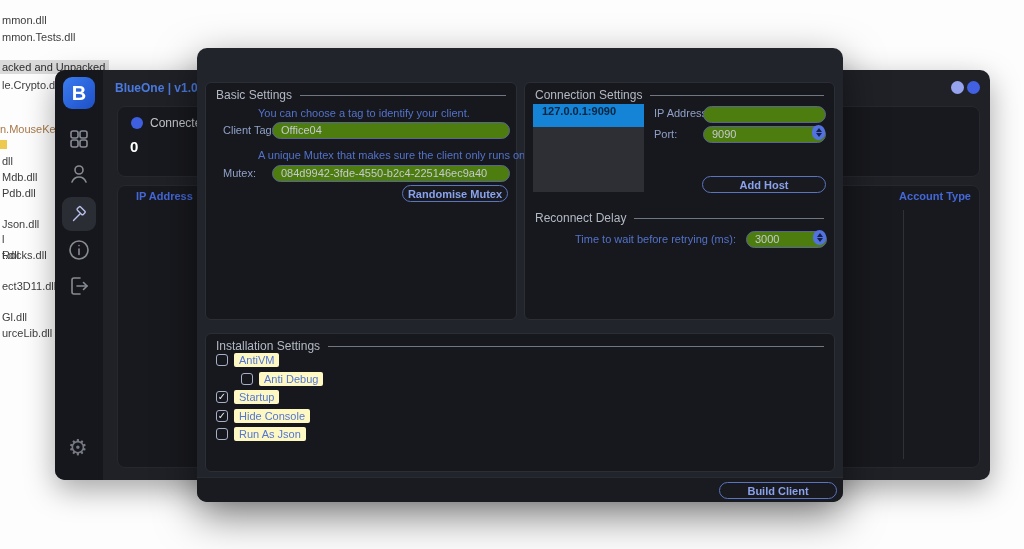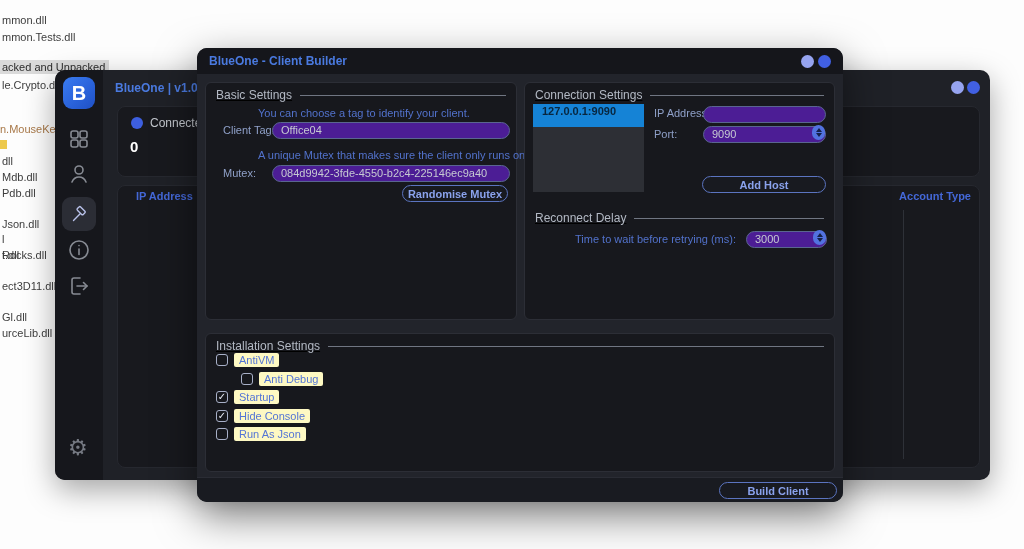--- a/index.html
+++ b/index.html
@@ -54,29 +54,29 @@
   #builder-titlebar { position:absolute; left:0; top:0; right:0; height:26px; background:#15161b;
                       border-radius:10px 10px 0 0; display:flex; align-items:center; padding:0 12px; }
   #builder-title { font-size:12px; font-weight:bold; color:#4a7ae0; white-space:nowrap; }
   #builder-controls { margin-left:auto; display:flex; gap:4px; }
 
   .panel { position:absolute; background:#17181d; border:1px solid #2c2e36; border-radius:6px; }
   #panel-basic   { left:8px;   top:34px;  width:312px; height:238px; }
   #panel-conn    { left:327px; top:34px;  width:311px; height:238px; }
   #panel-install { left:8px;   top:285px; width:630px; height:139px; }
 
-  .sect { position:absolute; left:10px; right:10px; display:flex; align-items:center; gap:8px;text-decoration:underline; }
+  .sect { position:absolute; left:10px; right:10px; display:flex; align-items:center; gap:8px; }
   .sect .t { font-size:12px; color:#b3b9c4; white-space:nowrap; }
   .sect .rule { flex:1; height:1px; background:#8f96a4; opacity:.75; }
 
   .hint { position:absolute; font-size:11px; color:#5272cc; white-space:nowrap;margin-left:36px; }
   .flabel { position:absolute; font-size:11px; color:#8fa0c8; white-space:nowrap; }
 
   .field { position:absolute; height:17px; }
-  .field input { width:100%; height:100%; background:#4c1d95; border:1px solid #5a6590; border-radius:9px;
+  .field input { width:100%; height:100%; background:#4d7c0f; border:1px solid #5a6590; border-radius:9px;
                  color:#c6cad2; font-size:11px; font-family:"Liberation Sans",sans-serif; padding:0 8px; outline:none; }
   .spin { position:absolute; right:1px; top:1px; bottom:1px; width:13px; background:#5272e0; border-radius:8px;
           display:flex; flex-direction:column; align-items:center; justify-content:center; gap:1px; }
   .spin i { display:block; width:0; height:0; border-left:3px solid transparent; border-right:3px solid transparent; }
   .spin .up { border-bottom:4px solid #142049; }
   .spin .dn { border-top:4px solid #142049; }
 
   .btn { position:absolute; background:#181a20; border:1px solid #5b74c0; border-radius:9px;
          color:#8aa2ec; font-size:11px; font-weight:bold; display:flex; align-items:center; justify-content:center;
          cursor:pointer; white-space:nowrap; }
@@ -179,27 +179,20 @@
 
   <div class="card" id="table-card">
     <span class="col-header" id="col-ip">IP Address</span>
     <span class="col-header" id="col-account">Account Type</span>
     <span id="table-divider"></span>
   </div>
 </div>
 
 <div class="win" id="builder-window">
 
-  <div id="builder-titlebar">
-    <span id="builder-title">BlueOne - Client Builder</span>
-    <span id="builder-controls">
-      <span class="circle" style="background:#96a4f0;"></span>
-      <span class="circle" style="background:#4160e2;"></span>
-    </span>
-  </div>
 
   <div class="panel" id="panel-basic">
     <div class="sect" style="top:5px;">
       <span class="t">Basic Settings</span>
         <i class="rule"></i>
     </div>
     <span class="hint" style="left:16px; top:24px;">You can choose a tag to identify your client.</span>
     <span class="flabel" style="left:17px; top:41px;">Client Tag:</span>
     <span class="field" style="left:66px; top:37px; width:238px;">
       <input readonly="" value="Office04" style="">

